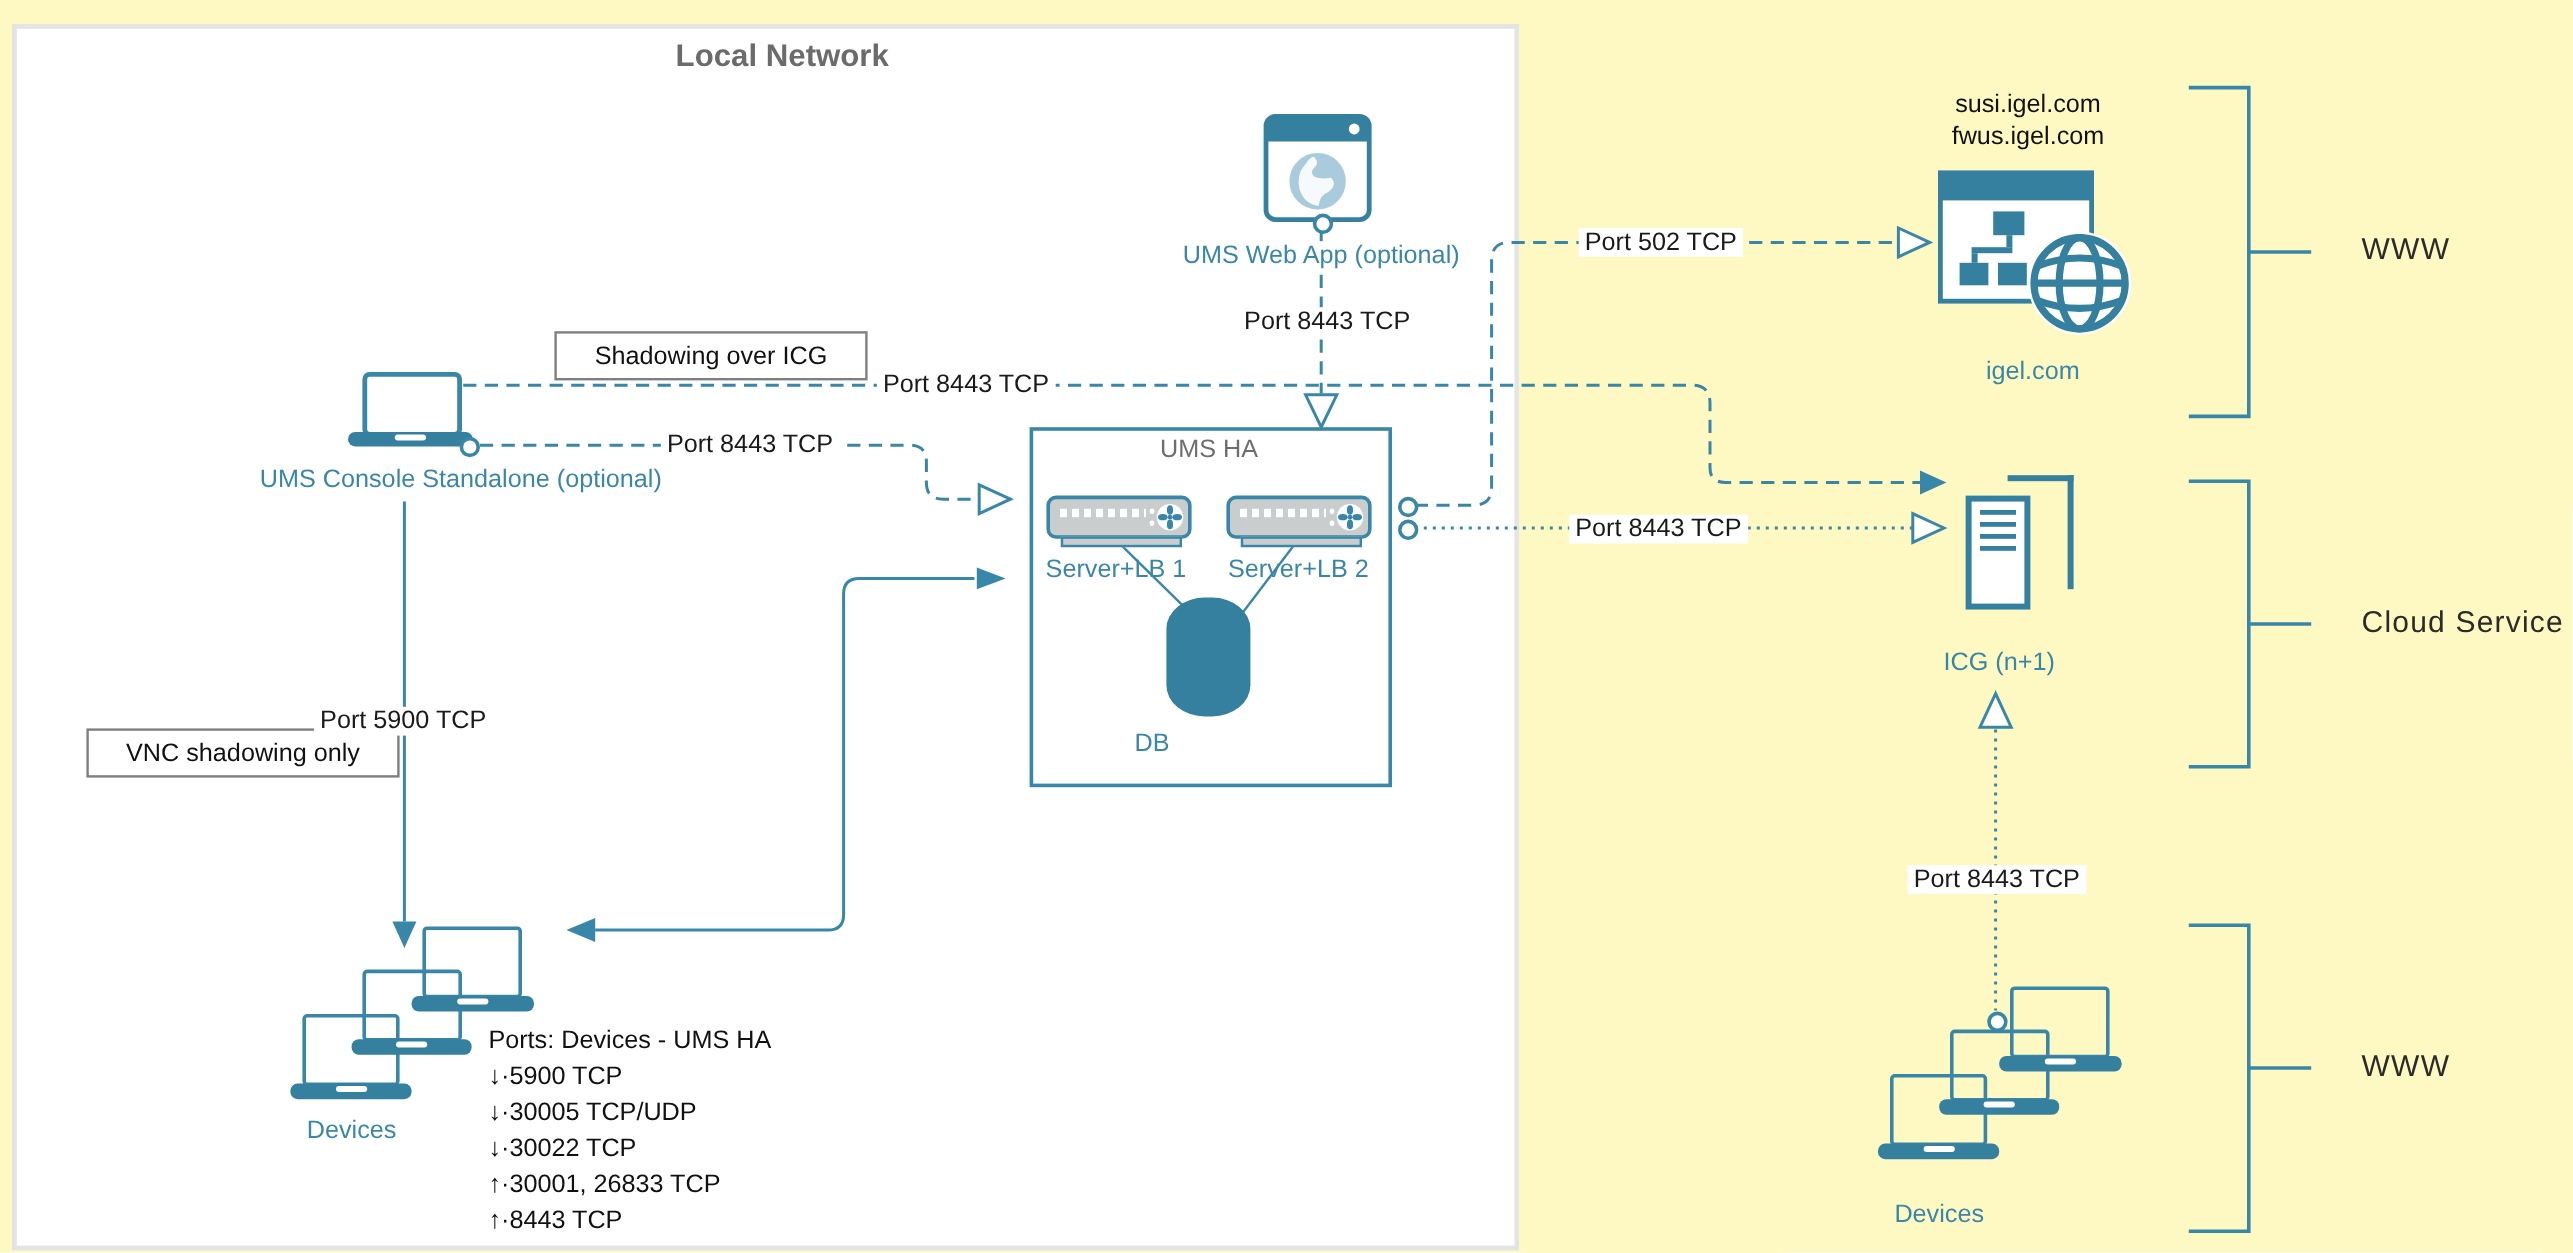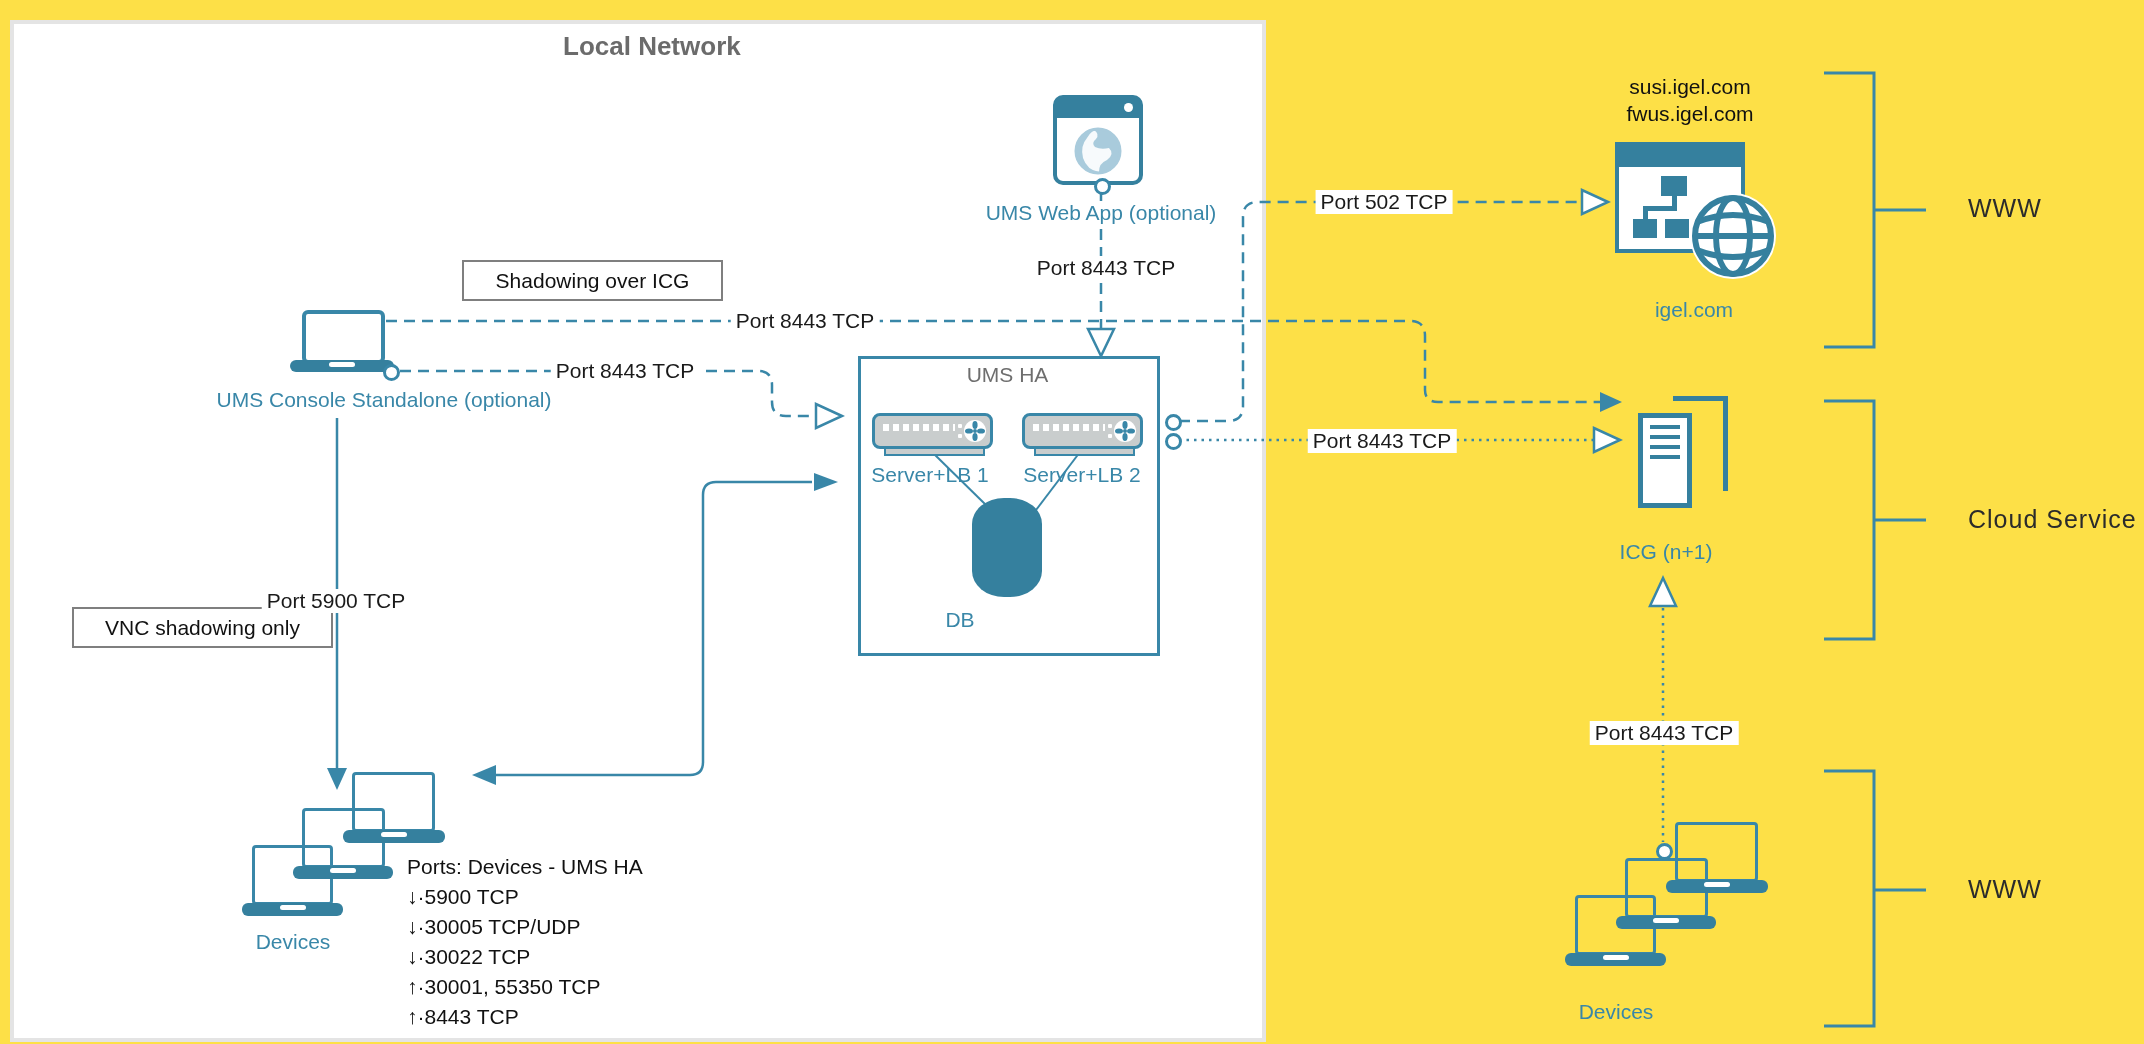--- a/index.html
+++ b/index.html
@@ -1,34 +1,34 @@
 <!DOCTYPE html>
 <html><head>
 <meta charset="utf-8">
 <style>
   html,body{margin:0;padding:0;background:#fff;}
   body{font-family:"Liberation Sans", sans-serif;}
-  #stage{position:relative;width:2144px;height:1044px;background:#fde047;overflow:hidden;}
+  #stage{position:relative;width:2144px;height:1044px;background:#fef9c3;overflow:hidden;}
 
   
   .layer-boxes{position:absolute;inset:0;z-index:1;}
   .layer-lines{position:absolute;inset:0;z-index:2;}
   .layer-icons{position:absolute;inset:0;z-index:3;}
   .layer-text{position:absolute;inset:0;z-index:4;}
   .layer-boxes>*,.layer-icons>*,.layer-text>*{position:absolute;}
 
   
   .local-net{left:10px;top:20px;width:1248px;height:1014px;border:4px solid #e4e4e4;background:#fff;}
   .local-net-title{left:563px;top:31px;width:200px;font-size:26px;font-weight:bold;color:#6b6b6b;white-space:nowrap;}
   .umsha-box{left:858px;top:356px;width:296px;height:294px;border:3px solid #3987a8;background:#fff;}
   .umsha-title{left:940px;top:363px;width:135px;text-align:center;font-size:21px;color:#6e6e6e;}
 
   
   .callout{border:2px solid #7f7f7f;background:#fff;color:#111;font-size:21px;display:flex;align-items:center;justify-content:center;white-space:nowrap;}
-  .callout-shadowing{left:462px;top:260px;width:257px;height:37px;}
+  .callout-shadowing{left:462px;top:276px;width:257px;height:37px;}
   .callout-vnc{left:62px;top:607px;width:257px;height:37px;margin-left:10px;}
 
   
   .tlabel{color:#3987a8;font-size:21px;white-space:nowrap;transform:translateX(-50%);}
   .plabel{color:#1a1a1a;font-size:21px;white-space:nowrap;background:#fff;padding:0 5px;transform:translate(-50%,-50%);}
   .zone-label{color:#2b2b2b;font-size:25px;white-space:nowrap;letter-spacing:1px;}
   .domains{color:#111;font-size:21px;line-height:27px;text-align:center;transform:translateX(-50%);white-space:nowrap;}
   .legend{left:407px;top:852px;color:#111;font-size:21px;line-height:30px;white-space:nowrap;}
 
   
@@ -258,21 +258,21 @@
     <div class="plabel" style="left:336px;top:577px;margin-top:24px;">Port 5900 TCP</div>
     <div class="plabel" style="left:1384px;top:202px;">Port 502 TCP</div>
     <div class="plabel" style="left:1382px;top:441px;">Port 8443 TCP</div>
     <div class="plabel" style="left:1664px;top:733px;">Port 8443 TCP</div>
 
     <div class="legend">
       <div>Ports: Devices - UMS HA</div>
       <div>↓·5900 TCP</div>
       <div>↓·30005 TCP/UDP</div>
       <div>↓·30022 TCP</div>
-      <div>↑·30001, 55350 TCP</div>
+      <div>↑·30001, 26833 TCP</div>
       <div>↑·8443 TCP</div>
     </div>
 
     <div class="zone-label" style="left:1968px;top:194px;">WWW</div>
     <div class="zone-label" style="left:1968px;top:505px;">Cloud Service</div>
     <div class="zone-label" style="left:1968px;top:875px;">WWW</div>
   </div>
 </div>
 
 </body></html>

